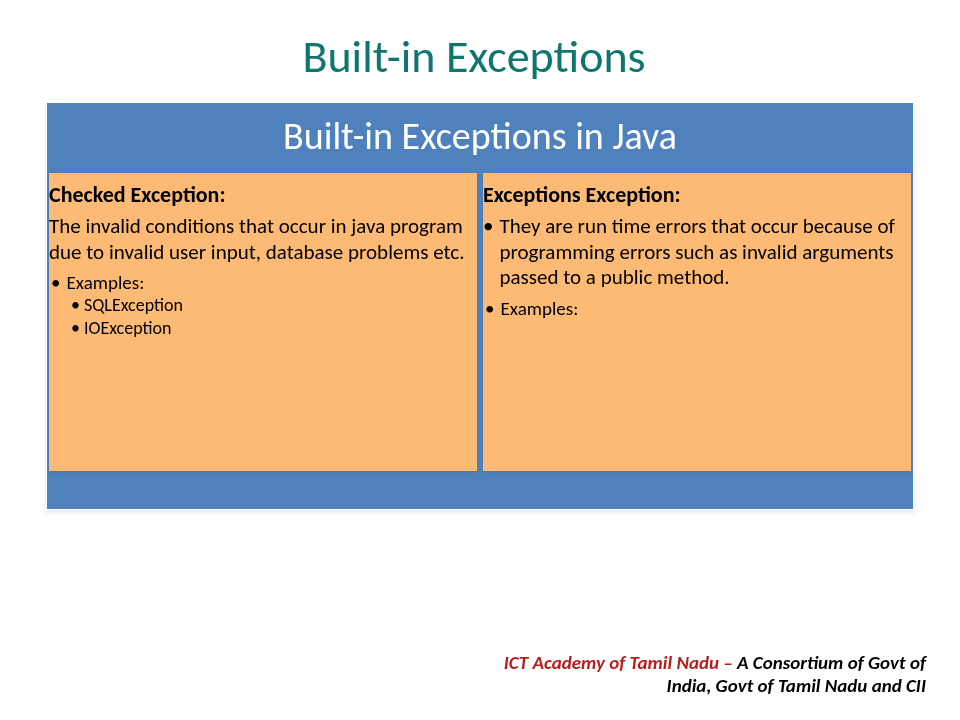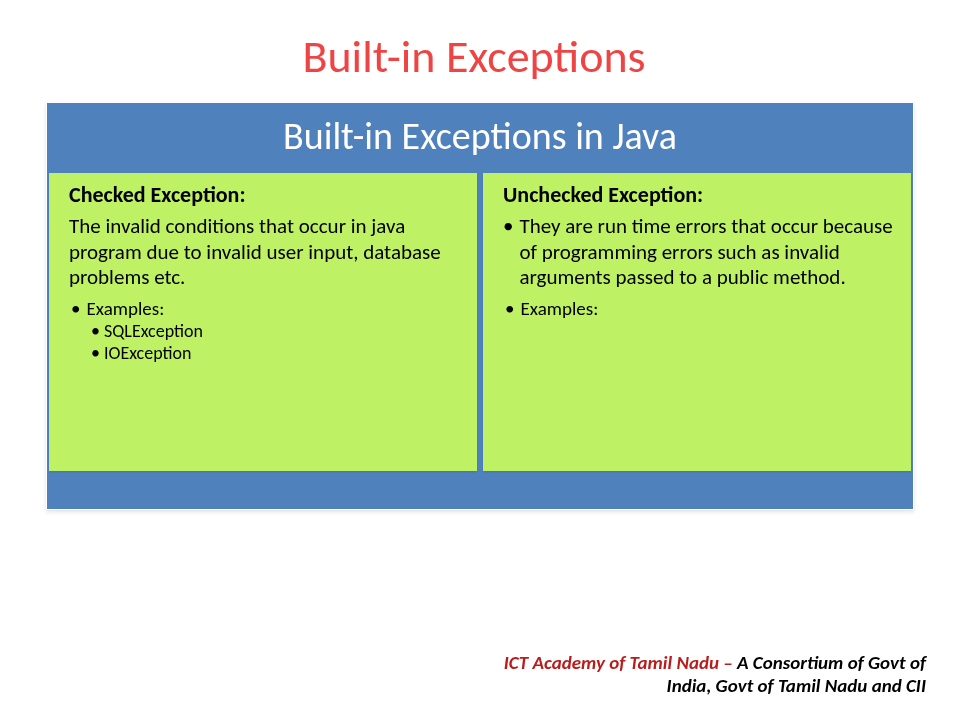--- a/index.html
+++ b/index.html
@@ -9,21 +9,21 @@
     font-family: Calibri, "Segoe UI", Arial, sans-serif;
     color: #000;
     position: relative;
     overflow: hidden;
   }
   .slide-title {
     text-align: center;
     font-size: 46px;
     font-weight: 400;
     padding: 28px 12px 18px 0;
-    color: #ef4444;
+    color: #0f766e;
   }
   .panel {
     margin: 0 46px;
     background: #4f81bd;
     border: 1px solid #fff;
     box-shadow: 0 2px 4px rgba(0,0,0,0.12);
   }
   .panel-header {
     color: #fff;
     font-size: 38px;
@@ -31,23 +31,23 @@
     text-align: center;
     padding: 10px 0 14px 0;
     border-radius: 21px;
   }
   .cols {
     display: flex;
     gap: 6px;
     padding: 0 2px 2px 2px;
   }
   .col {
-    background: #bef264;
+    background: #fdba74;
     flex: 1 1 0;
-    padding: 8px 10px 14px 20px;
+    padding: 8px 10px 14px 0;
     min-height: 298px;
     box-shadow: 0 1px 2px rgba(0,0,0,0.1);
   }
   .col h3 {
     font-size: 22px;
     font-weight: 700;
     margin-bottom: 6px;
   }
   .col .desc, .col .desc-bullet {
     font-size: 21px;
@@ -113,21 +113,21 @@
         <li>
             <span>SQLException</span>
           </li>
         <li>
             <span>IOException</span>
           </li>
       </ul>
     </div>
 
     <div class="col right">
-      <h3>Unchecked Exception:</h3>
+      <h3>Exceptions Exception:</h3>
       <div class="desc-bullet">
           <span>They are run time errors that occur because of programming errors such as invalid arguments passed to a public method.</span>
         </div>
       <div class="examples-label">
           <span>Examples:</span>
         </div>
     </div>
   </div>
 
   <div class="panel-footer"></div>

